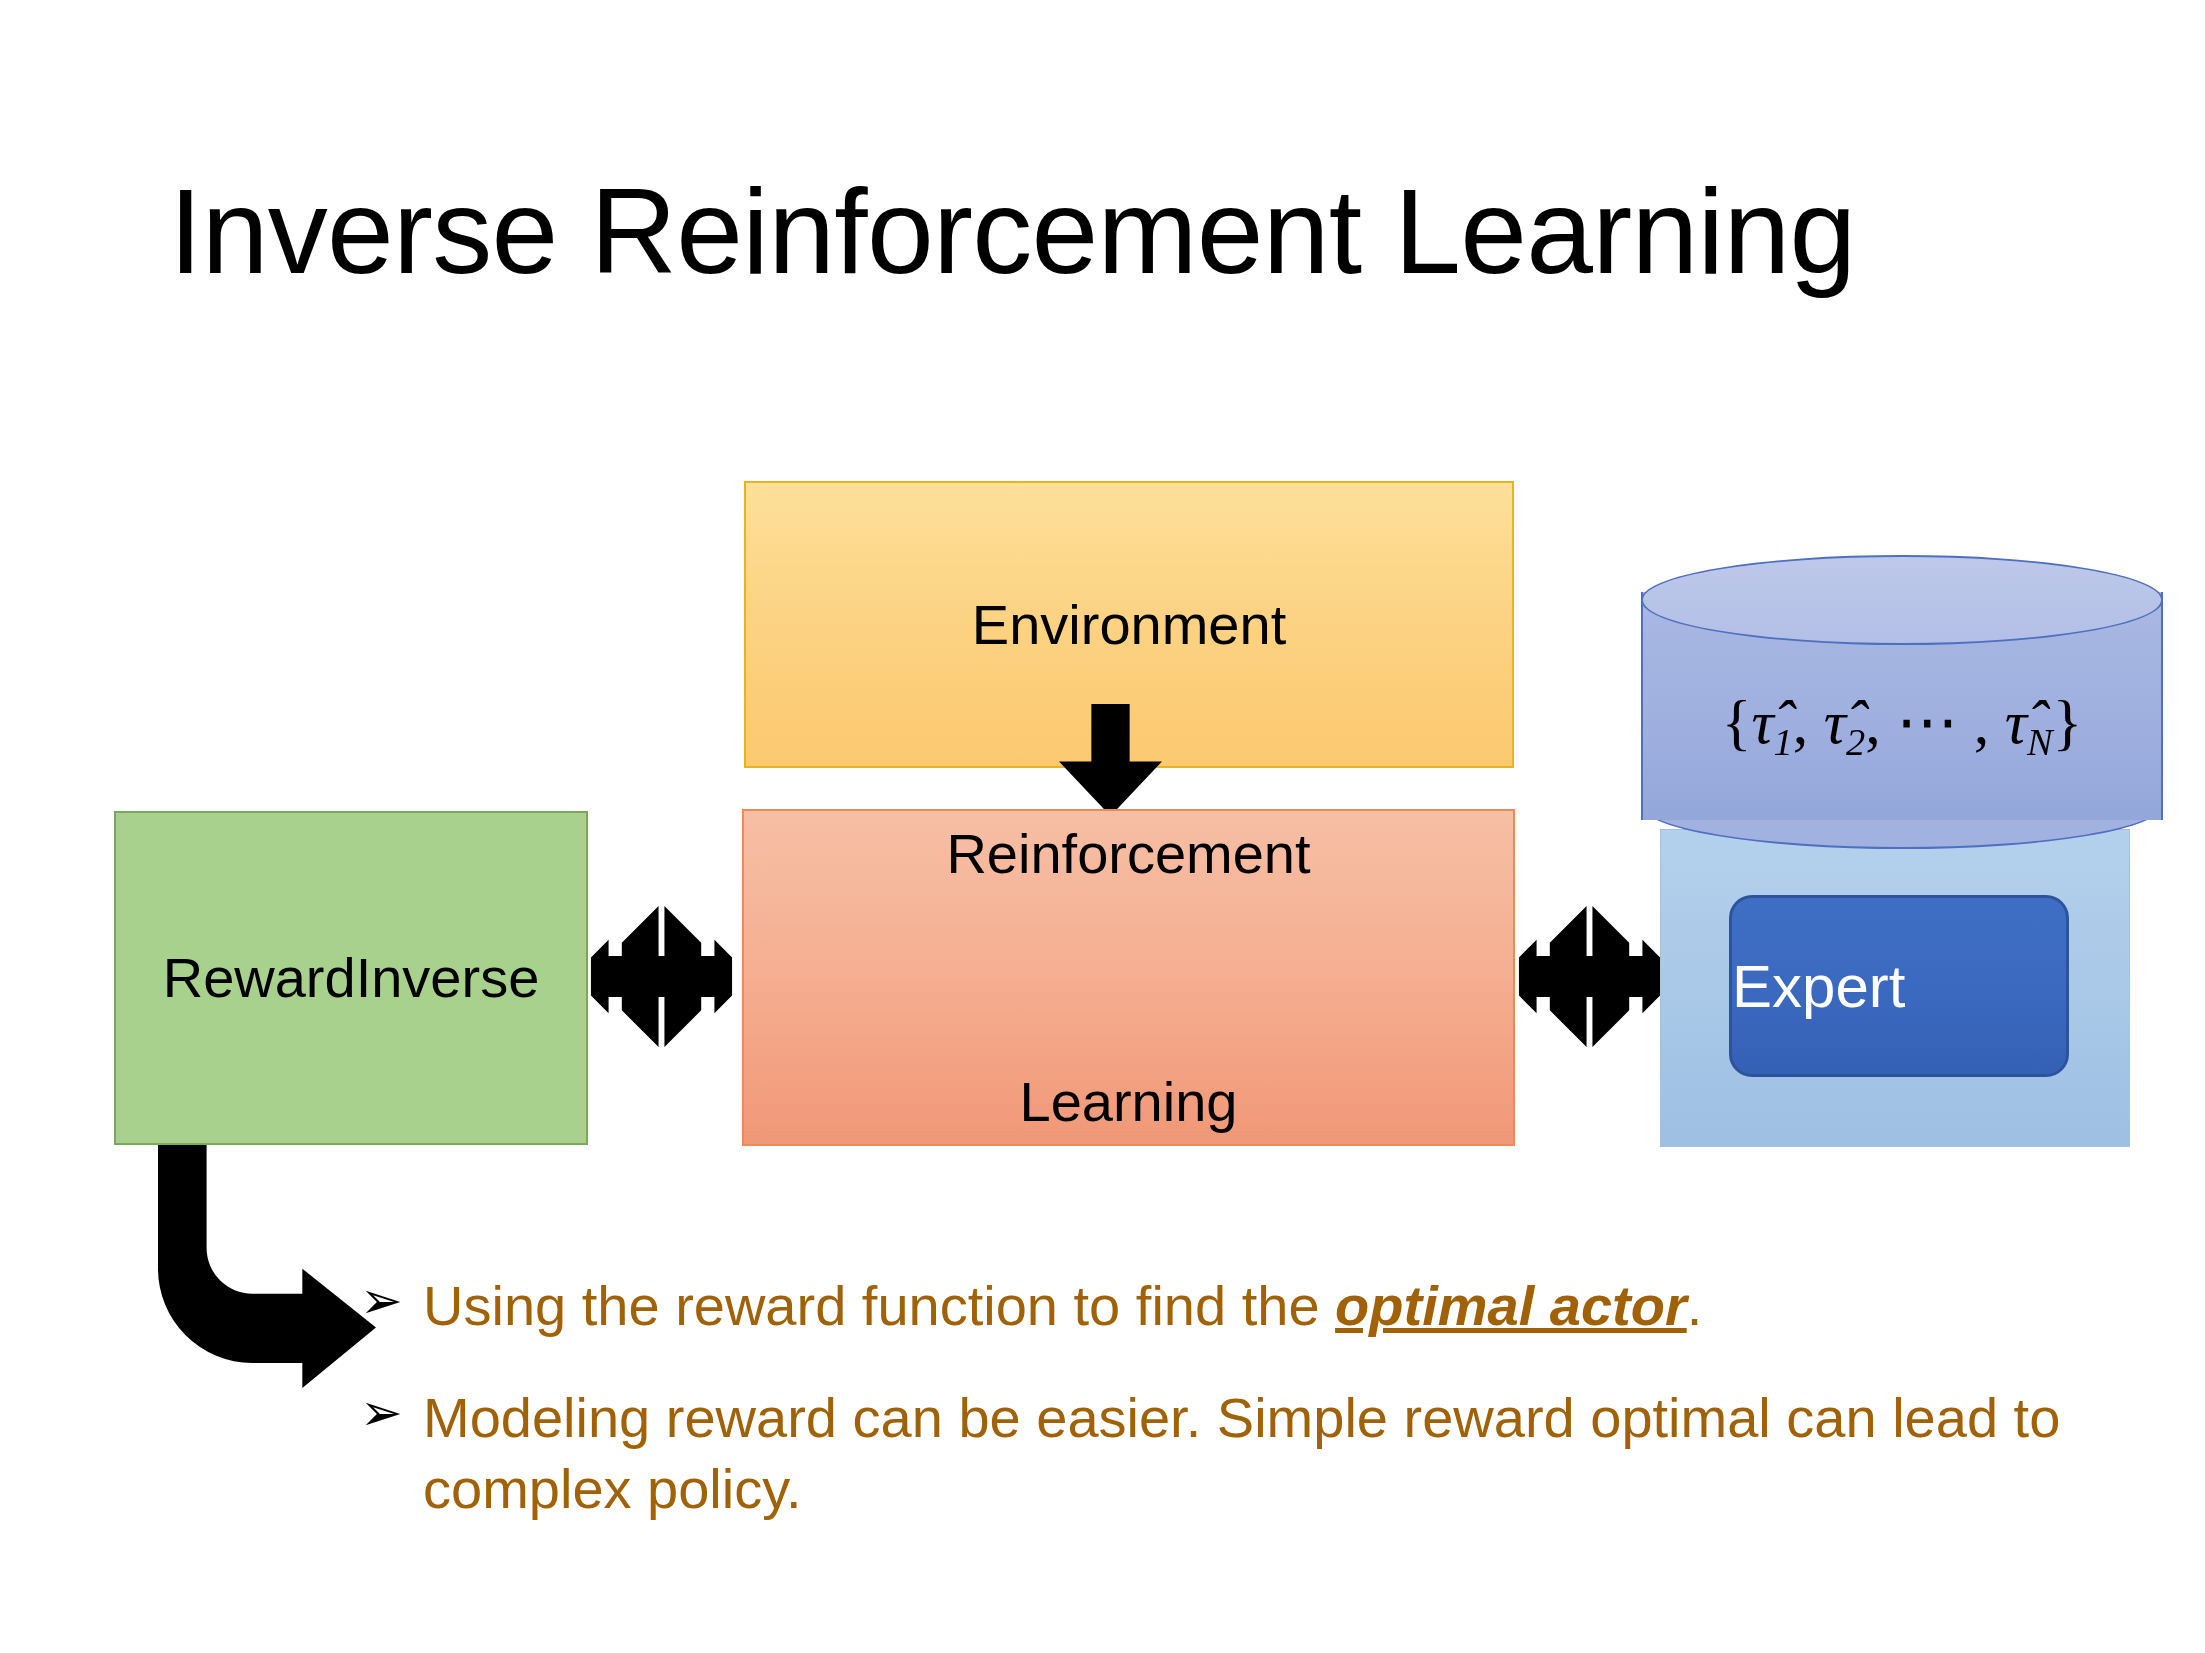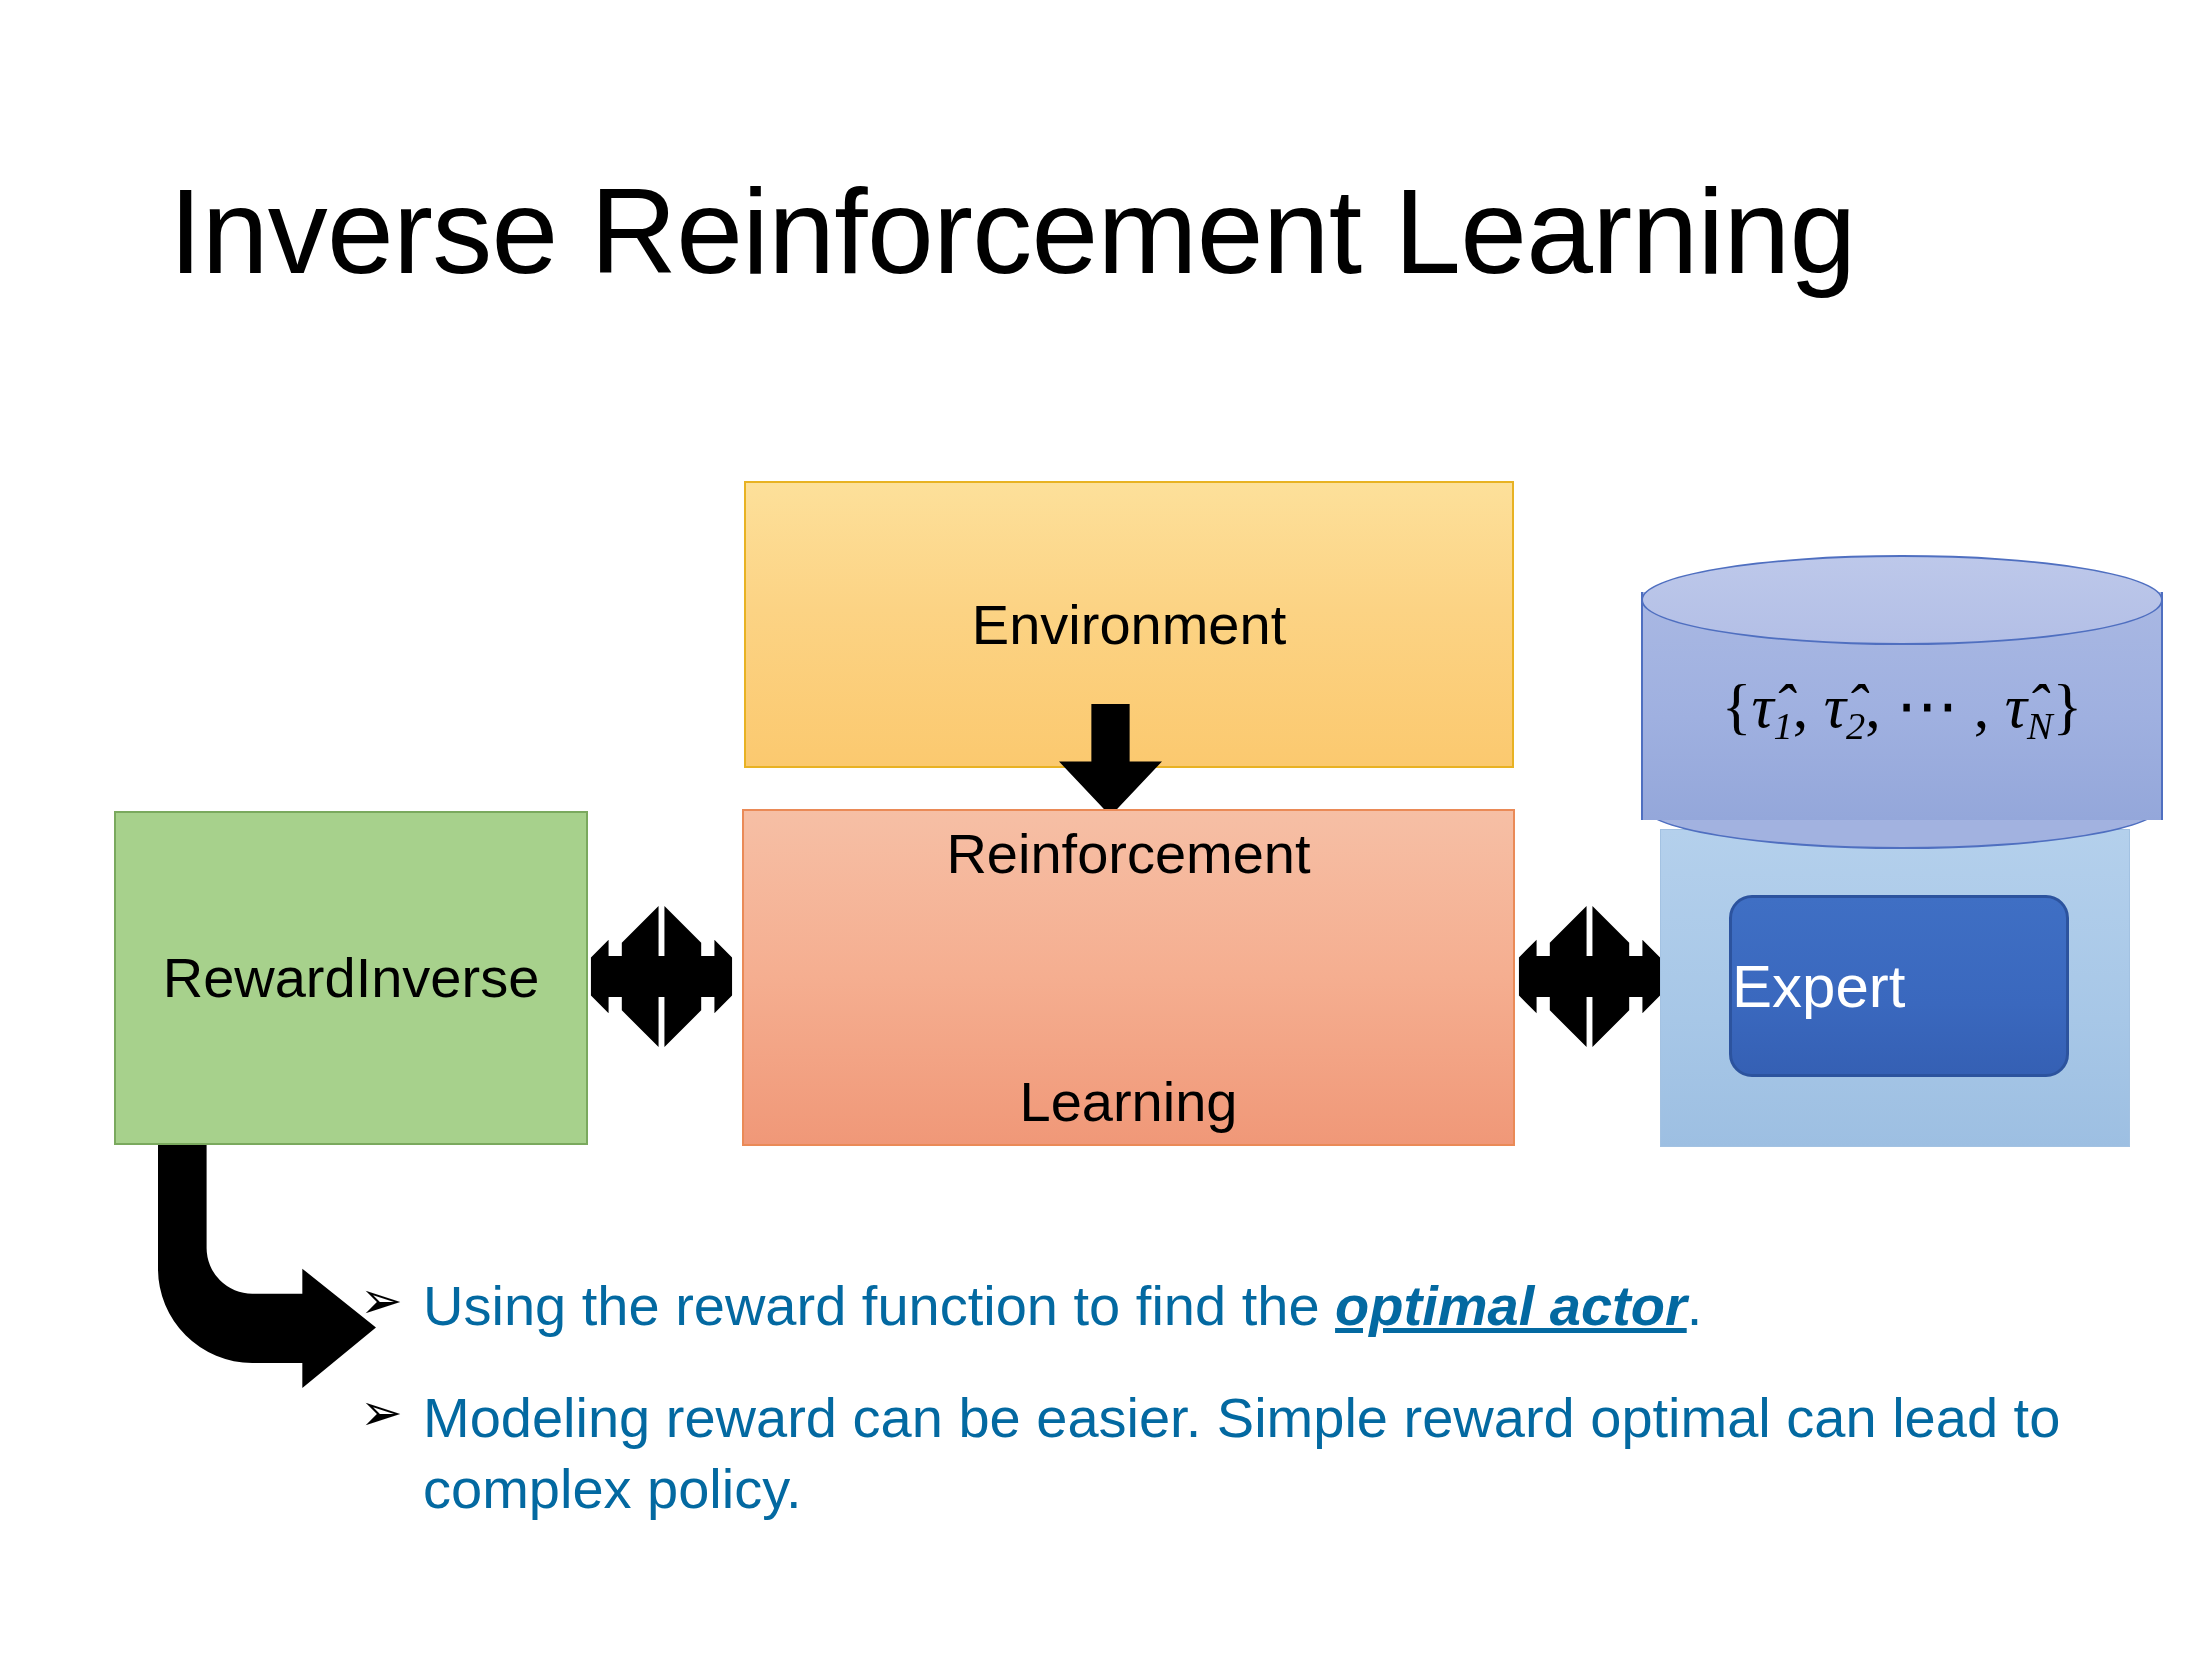--- a/index.html
+++ b/index.html
@@ -91,38 +91,38 @@
     position:absolute;left:0;top:202px;width:522px;height:88px;
     background:#a2b2e0;border:2.2px solid #4f6fc0;border-radius:50%;
     box-sizing:border-box;
   }
   #cyl-top{
     position:absolute;left:0;top:-3.7px;width:522px;height:90px;
     background:linear-gradient(180deg,#bdc8ea 0%,#b3bfe6 100%);
     border:2.2px solid #4f6fc0;border-radius:50%;box-sizing:border-box;
   }
   #cyl-formula{
-    position:absolute;left:0;top:110px;width:522px;text-align:center;
+    position:absolute;left:0;top:126px;width:522px;text-align:center;
     font-family:"Liberation Serif","DejaVu Serif",serif;
     font-style:italic;font-size:62px;color:#000;white-space:nowrap;
   }
   #cyl-formula .sub{font-size:0.62em;vertical-align:-0.32em;font-style:italic;}
   #cyl-formula .up{font-style:normal;}
 
   
   #elbow-arrow{position:absolute;left:158px;top:1145px;width:243px;height:243px;}
 
   
   #bullets{position:absolute;left:360px;top:1270px;width:1764px;}
   .bullet{display:flex;align-items:flex-start;margin-bottom:40px;}
   .bullet-mark{
     flex:0 0 auto;width:63px;font-size:51px;line-height:1.22;color:#000;
     font-family:"DejaVu Sans",sans-serif;
   }
-  .bullet-text{font-size:56px;line-height:1.28;color:#0369a1;}
+  .bullet-text{font-size:56px;line-height:1.28;color:#a16207;}
   .emph{font-weight:bold;font-style:italic;text-decoration:underline;}
 </style>
 </head>
 <body>
 
 <div class="slide">
 
   <div id="slide-title">Inverse Reinforcement Learning</div>
 
   <div id="env-box">

